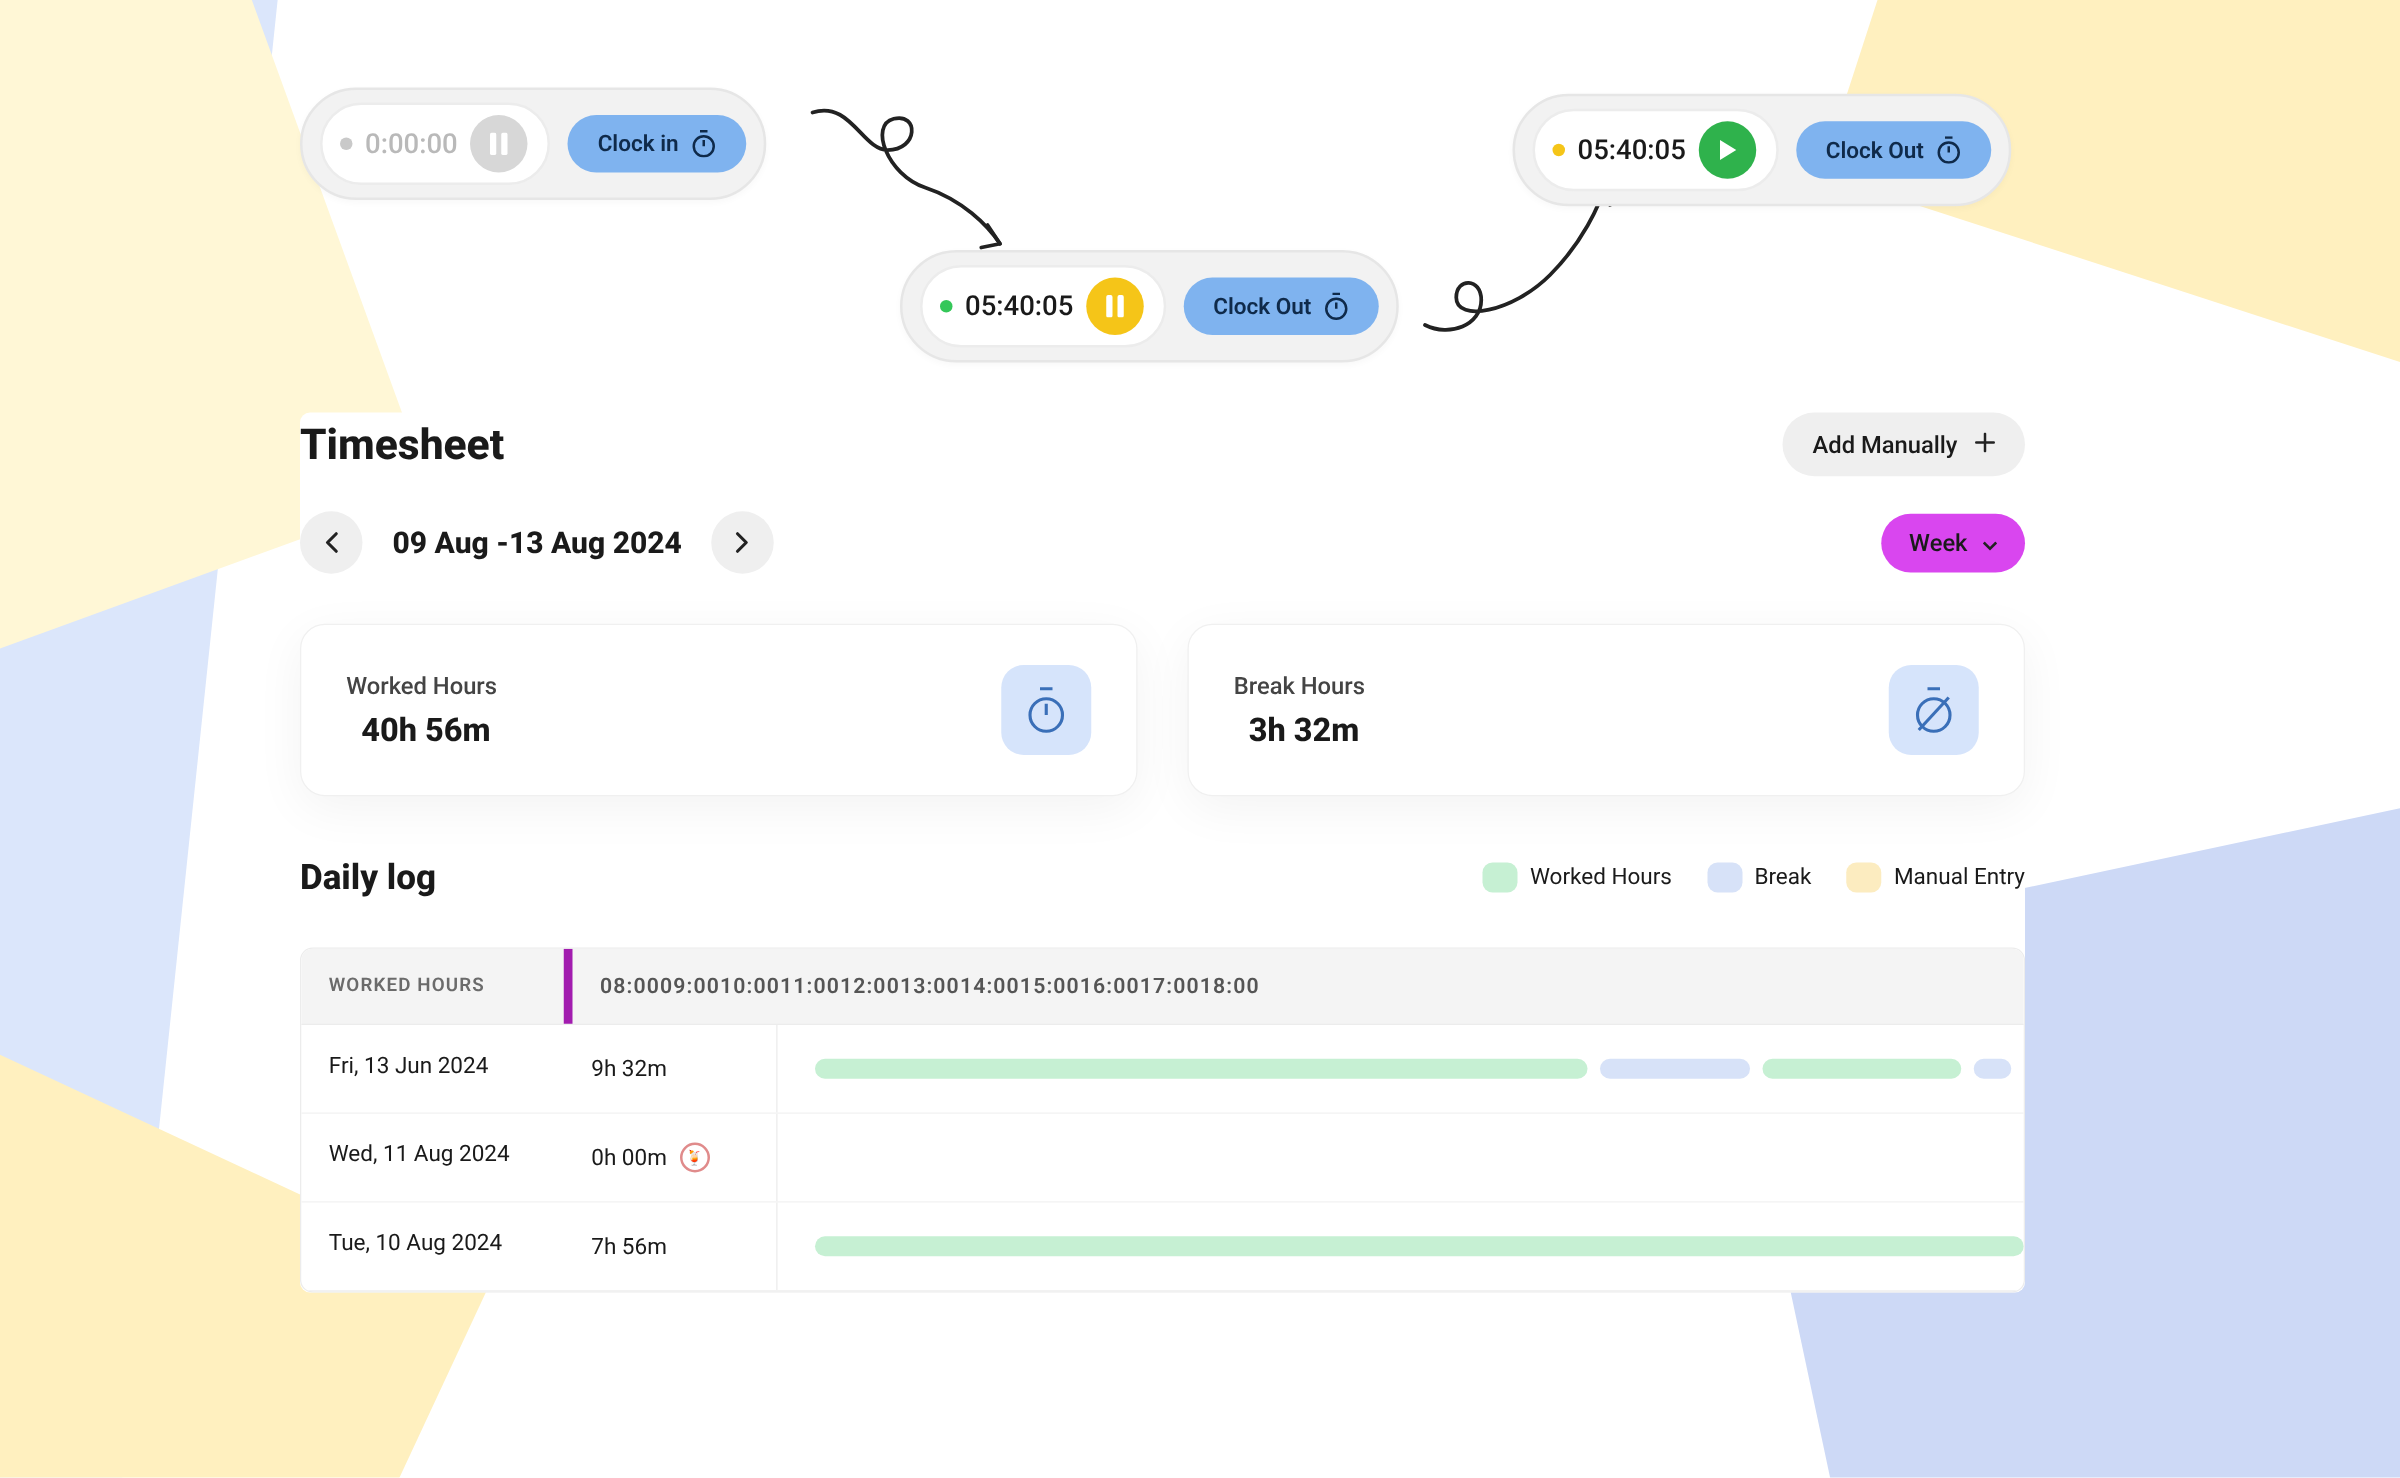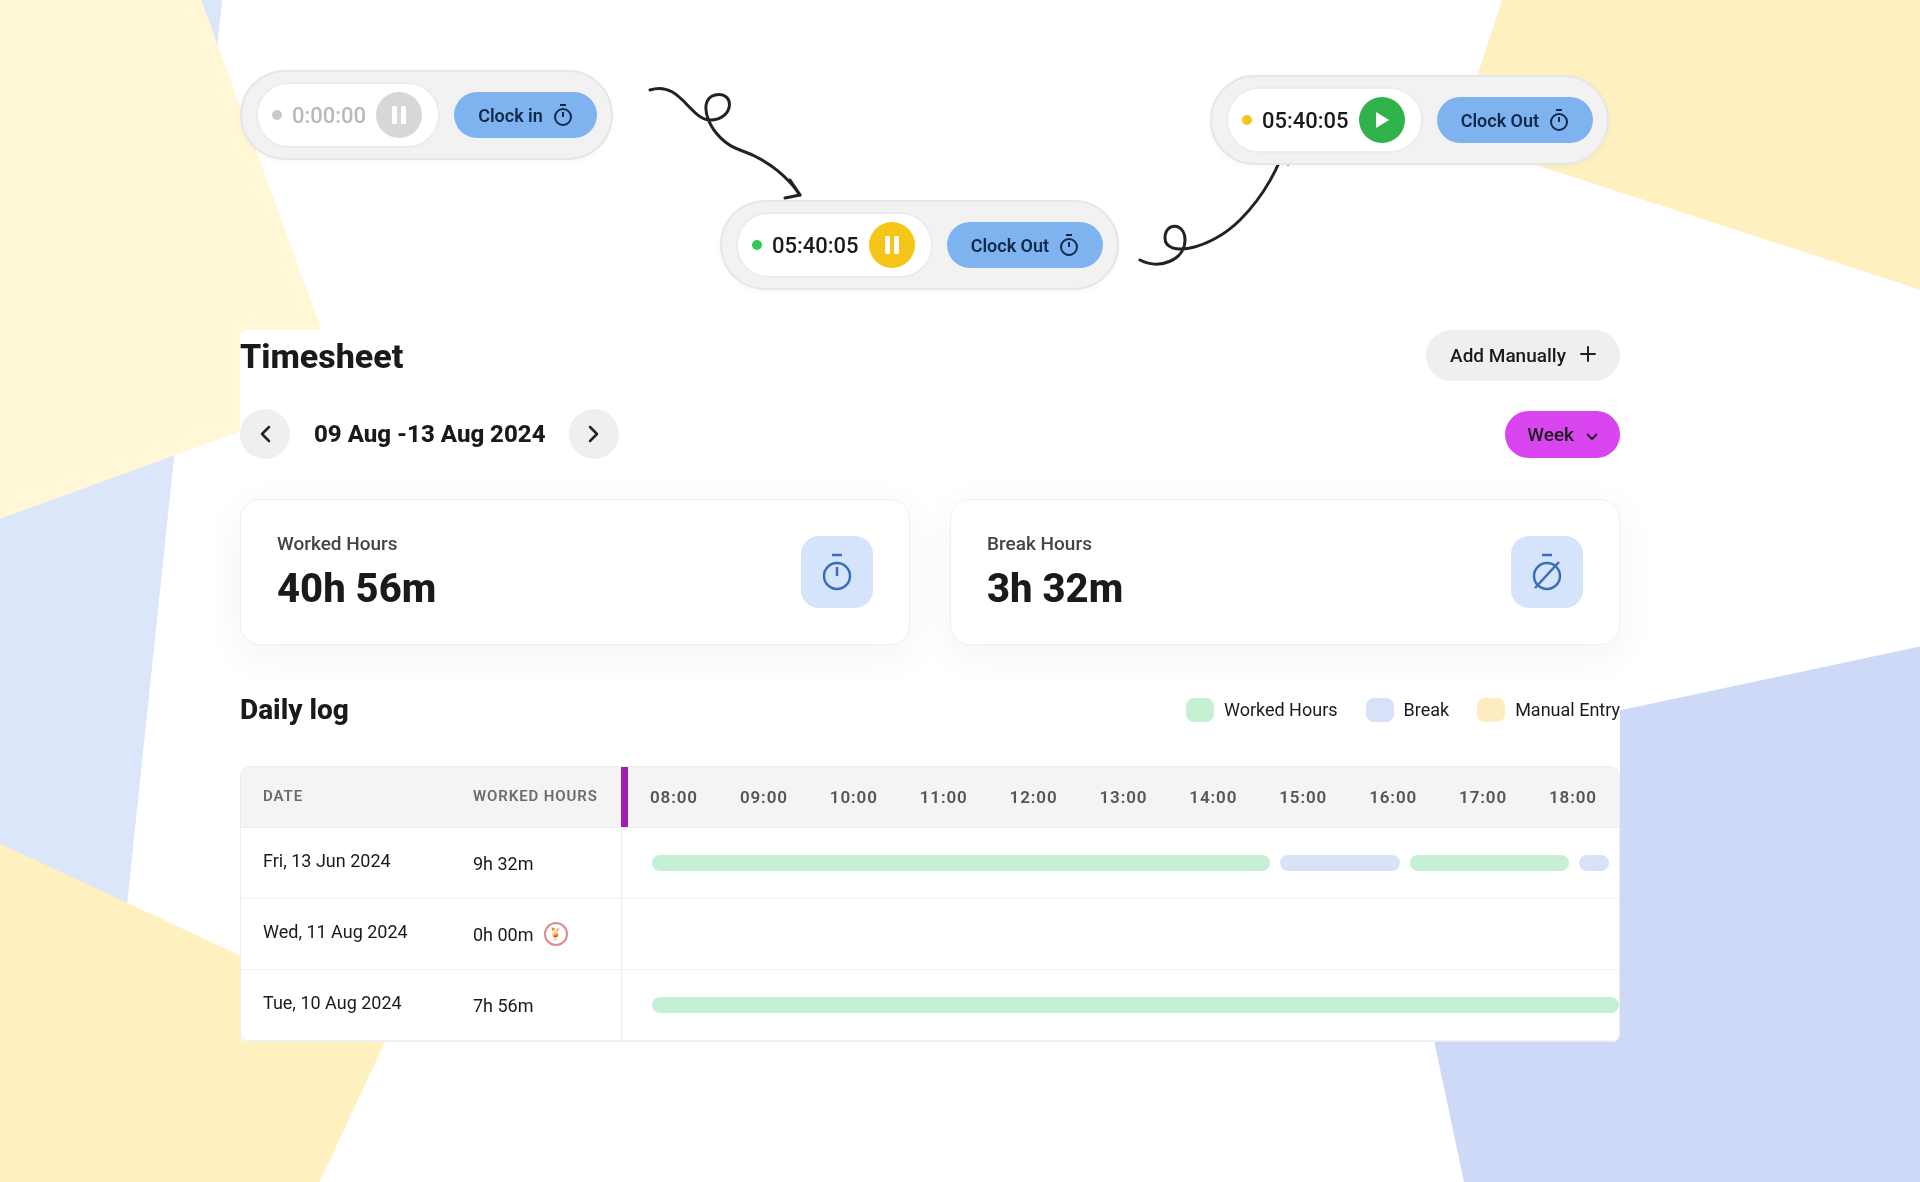--- a/index.html
+++ b/index.html
@@ -85,21 +85,21 @@
     cursor: pointer;
   }
 
   .stats { display: flex; gap: 40px; margin-bottom: 48px; }
   .stat {
     flex: 1; background: #fff; border: 1px solid #f0f0f0; border-radius: 20px;
     padding: 32px 36px; display: flex; align-items: center; justify-content: space-between;
     box-shadow: 0 10px 40px rgba(0,0,0,0.05);
   }
   .stat-label { font-size: 19px; font-weight: 500; color: #444; margin-bottom: 10px; }
-  .stat-value { font-size: 40px; font-weight: 800; }
+  .stat-value { font-size: 26px; font-weight: 800; margin-left: 12px; }
   .stat-icon {
     width: 72px; height: 72px; border-radius: 18px; background: #d6e4fb;
     display: flex; align-items: center; justify-content: center; color: #3a6fb8;
   }
 
   .log-head { display: flex; align-items: center; justify-content: space-between; margin-bottom: 40px; }
   .log-title { font-size: 28px; font-weight: 800; }
   .legend { display: flex; gap: 28px; align-items: center; font-size: 18px; }
   .legend-item { display: flex; align-items: center; gap: 10px; }
   .sw { width: 28px; height: 24px; border-radius: 8px; }
@@ -302,21 +302,20 @@
         </div>
         <div class="legend-item">
           <span class="sw sw-yellow"></span>
           <span>Manual Entry</span>
         </div>
       </div>
     </div>
 
     <div class="log-table">
       <div class="log-header">
-        <div>DATE</div>
         <div>WORKED HOURS</div>
         <div class="gcol hours-scale" id="hours-scale">
             <span>08:00</span>
             <span>09:00</span>
             <span>10:00</span>
             <span>11:00</span>
             <span>12:00</span>
             <span>13:00</span>
             <span>14:00</span>
             <span>15:00</span>

